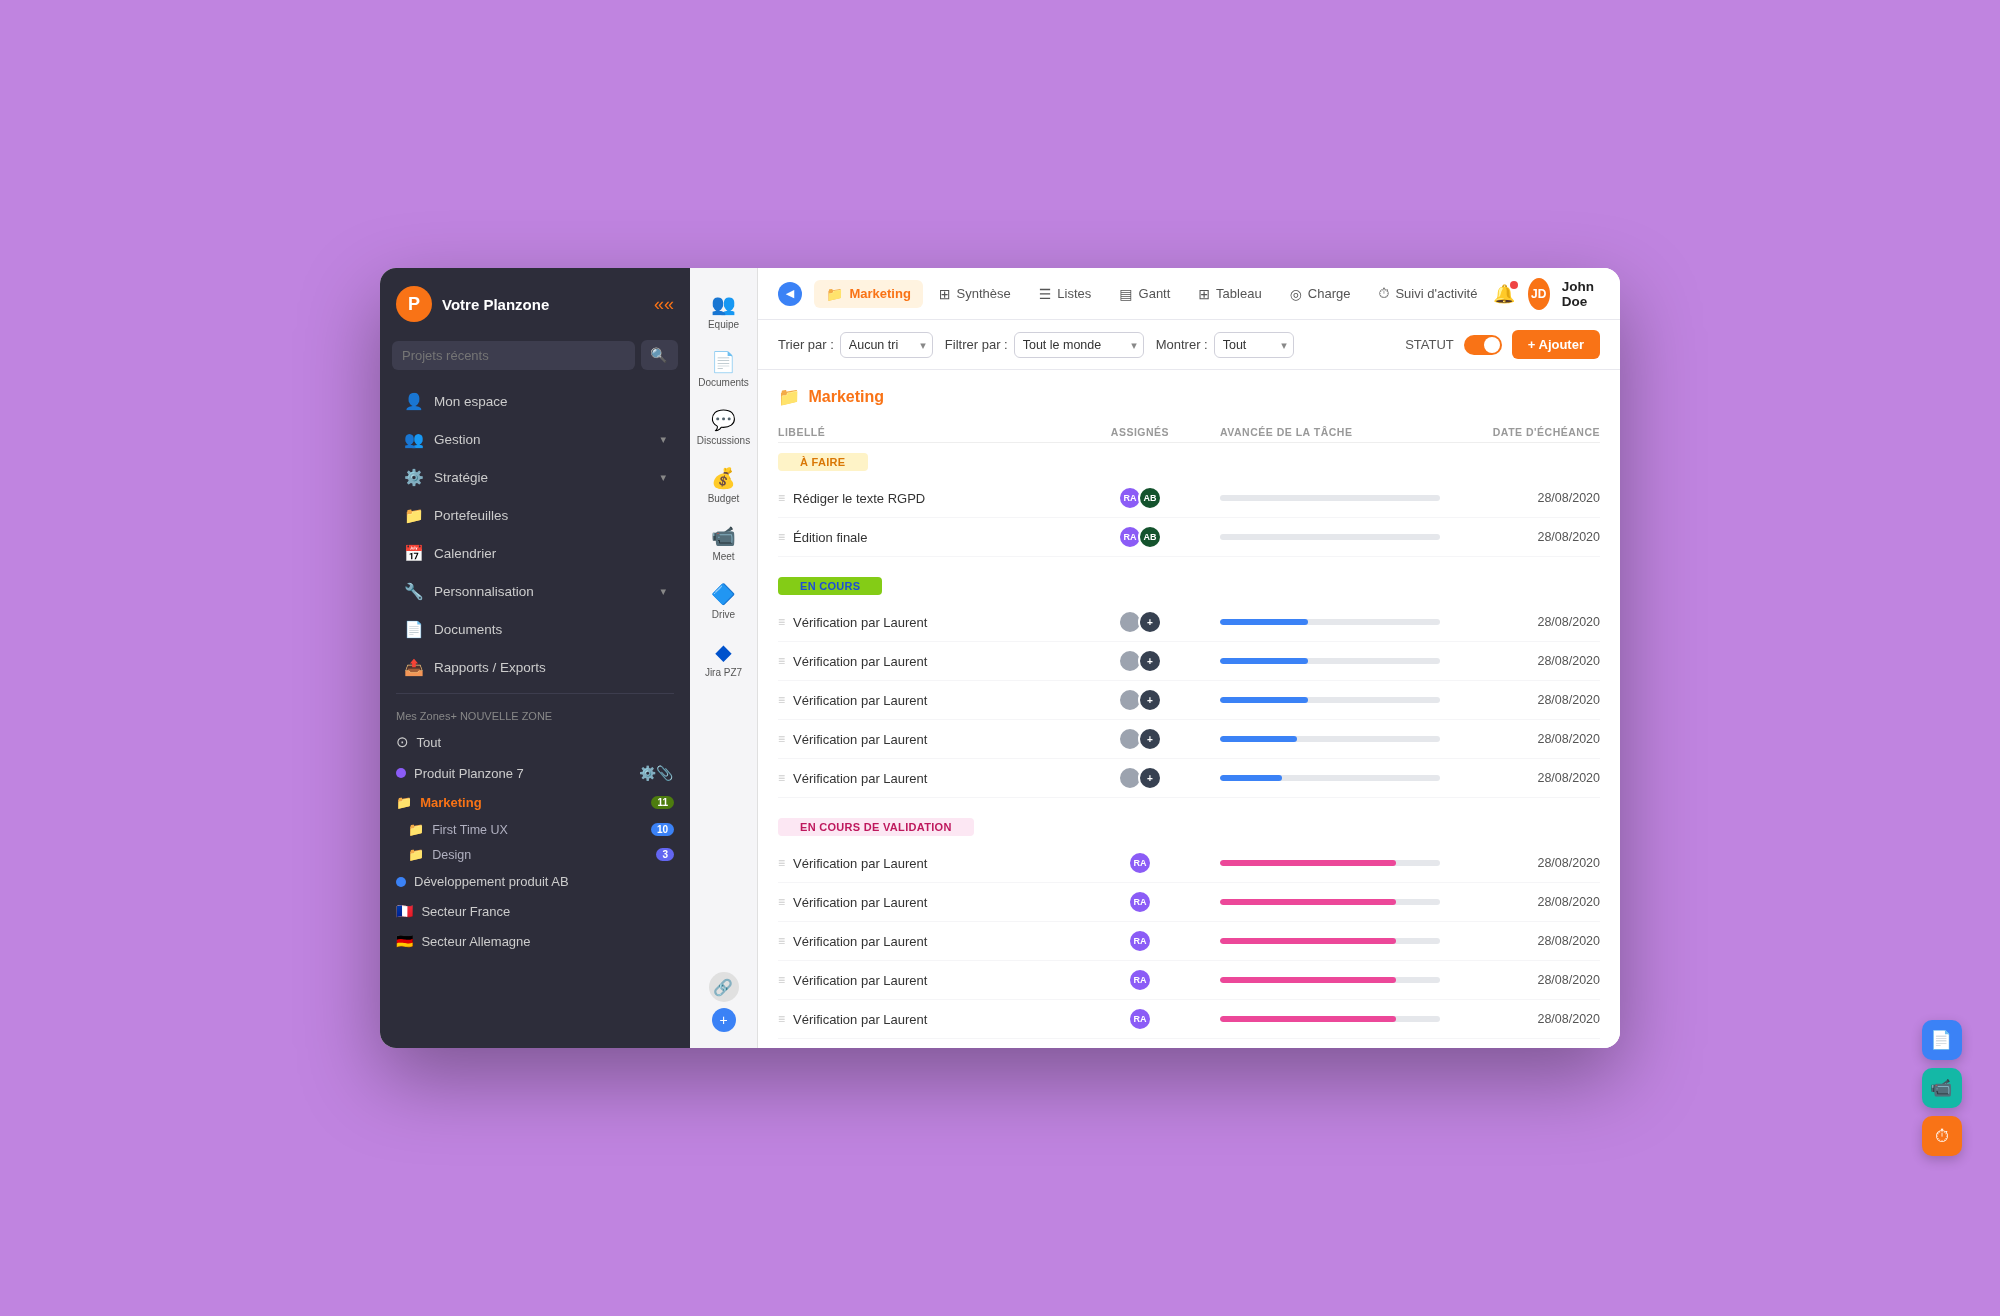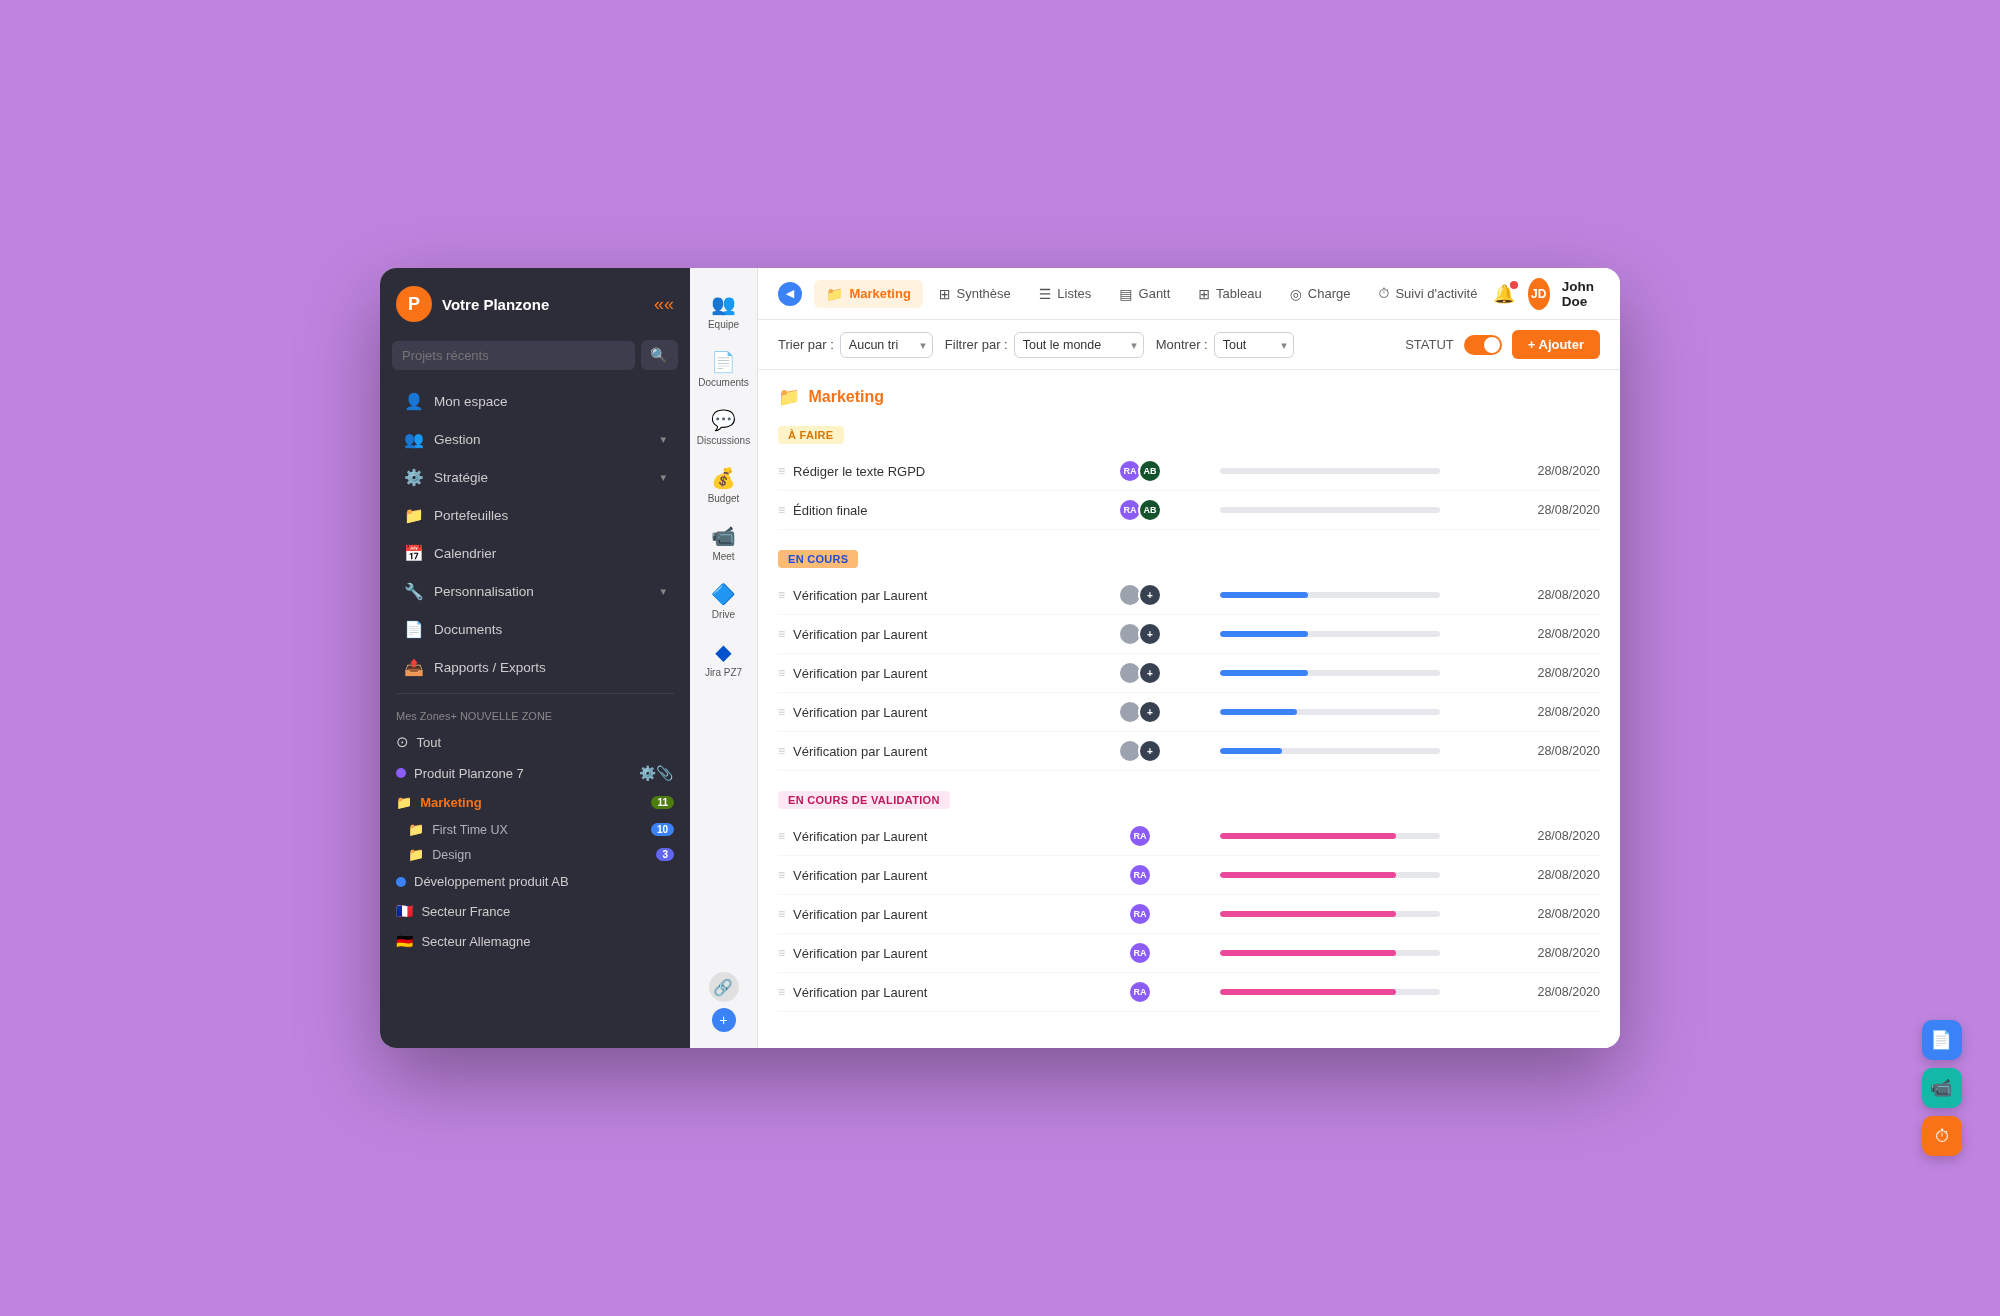--- a/index.html
+++ b/index.html
@@ -346,28 +346,28 @@
     }
     .table-headers span:nth-child(2) { text-align: center; }
     .table-headers span:nth-child(3) { text-align: left; }
     .table-headers span:nth-child(4) { text-align: right; }
 
     .status-group { margin-bottom: 16px; }
     .status-badge {
       display: inline-block;
       font-size: 11px;
       font-weight: 700;
-      padding: 3px 10px;
+      padding: 3px 22px;
       border-radius: 4px;
       margin-bottom: 8px;
       margin-top: 4px;
       letter-spacing: 0.3px;
     }
     .status-badge.a-faire { background: #fef3c7; color: #d97706; }
-    .status-badge.en-cours { background: #fdba74; color: #1d4ed8; }
+    .status-badge.en-cours { background: #84cc16; color: #1d4ed8; }
     .status-badge.en-cours-validation { background: #fce7f3; color: #be185d; }
 
     .task-row {
       display: grid;
       grid-template-columns: 1fr 160px 220px 160px;
       align-items: center;
       padding: 7px 0;
       border-bottom: 1px solid #f5f5f7;
       font-size: 13px;
       color: #333;
@@ -656,20 +656,26 @@
         <button class="add-btn">+ Ajouter</button>
       </div>
     </div>
 
     <div class="table-area">
       <div class="project-heading">
         <span class="folder-icon">📁</span>
         <span class="proj-name">Marketing</span>
       </div>
 
+      <div class="table-headers">
+        <span>LIBELLÉ</span>
+        <span>ASSIGNÉS</span>
+        <span>AVANCÉE DE LA TÂCHE</span>
+        <span>DATE D'ÉCHÉANCE</span>
+      </div>
 
       <div class="status-group">
         <span class="status-badge a-faire">À FAIRE</span>
         <div class="task-row">
           <div class="task-label-cell">
             <span class="drag-handle">≡</span>
             <span class="task-name">Rédiger le texte RGPD</span>
           </div>
           <div class="assignees-cell">
             <div class="avatar-sm ra">RA</div>

